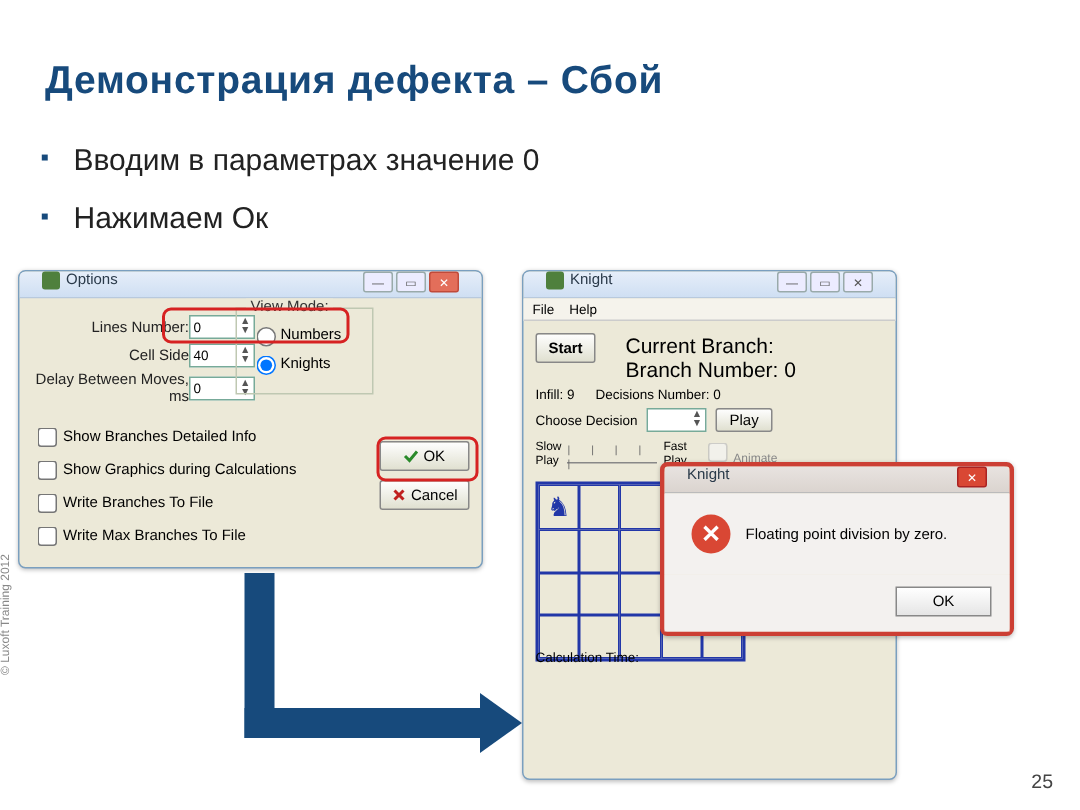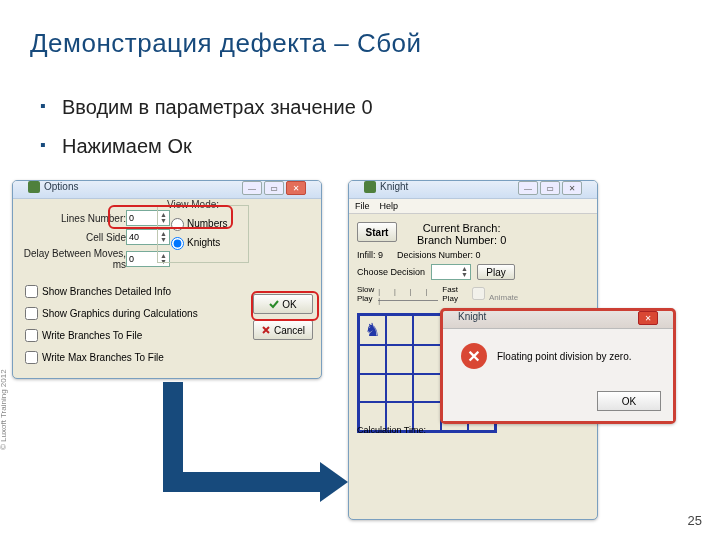--- a/index.html
+++ b/index.html
@@ -1,19 +1,19 @@
 <!DOCTYPE html>
 <html><head>
 <meta charset="utf-8">
 <style>
   * { box-sizing: border-box; }
   body { margin:0; background:#fff; font-family:Arial, sans-serif; width:720px; height:540px; position:relative; overflow:hidden; }
   .slide { width:720px; height:540px; position:relative; }
-  .title { color:#174a7c; font-size:26px; font-weight:normal; position:absolute; left:30px; top:28px; letter-spacing:0.5px; }
-  .bullets { position:absolute; left:40px; top:80px; }
+  .title { color:#174a7c; font-size:26px; font-weight:bold; position:absolute; left:30px; top:38px; letter-spacing:0.5px; }
+  .bullets { position:absolute; left:27px; top:80px; }
   .bullet { font-size:20px; color:#222; margin:16px 0; position:relative; padding-left:22px; }
   .bullet::before { content:"▪"; color:#174a7c; position:absolute; left:0; top:1px; font-size:16px; }
   .copyright { position:absolute; left:8px; bottom:90px; transform:rotate(-90deg); transform-origin:left bottom; font-size:8px; color:#888; }
   .pagenum { position:absolute; right:18px; bottom:12px; font-size:13px; color:#444; }
 
   
   .win { position:absolute; border:1px solid #7a9fbf; border-radius:5px; background:#ece9d8; font-family:Tahoma, Arial, sans-serif; font-size:10px; box-shadow:0 1px 3px rgba(0,0,0,.25); }
   .win .titlebar { height:18px; background:linear-gradient(#e6eef9,#cfdff3); border-bottom:1px solid #b8c9dd; display:flex; padding:0 15px; border-radius:4px 4px 0 0; }
   .win .titlebar .icon { width:12px; height:12px; background:#4f803d; border-radius:2px; margin-right:4px; }
   .win .titlebar .text { flex:1; color:#2a3a4a; font-size:10px; }
@@ -149,21 +149,21 @@
       <div class="wbtn">▭</div>
       <div class="wbtn">✕</div>
     </div>
     <div style="background:#f5f3ec; border-bottom:1px solid #ccc; padding:2px 6px; font-size:9px; display:flex; gap:10px;">
       <span>File</span>
       <span>Help</span>
     </div>
     <div class="body">
       <div style="display:flex; gap:20px;">
         <button class="btn" style="width:40px; font-weight:bold;">Start</button>
-        <div style="font-size:11px;text-align:center;">
+        <div style="font-size:14px;">
           <div>Current Branch:</div>
           <div>Branch Number: 0</div>
         </div>
       </div>
       <div style="display:flex; gap:14px; font-size:9px; margin-top:4px;">
         <span>Infill: 9</span>
         <span>Decisions Number: 0</span>
       </div>
       <div style="display:flex; gap:6px; font-size:9px; margin-top:4px; align-items:center;">
         <span>Choose Decision</span>

